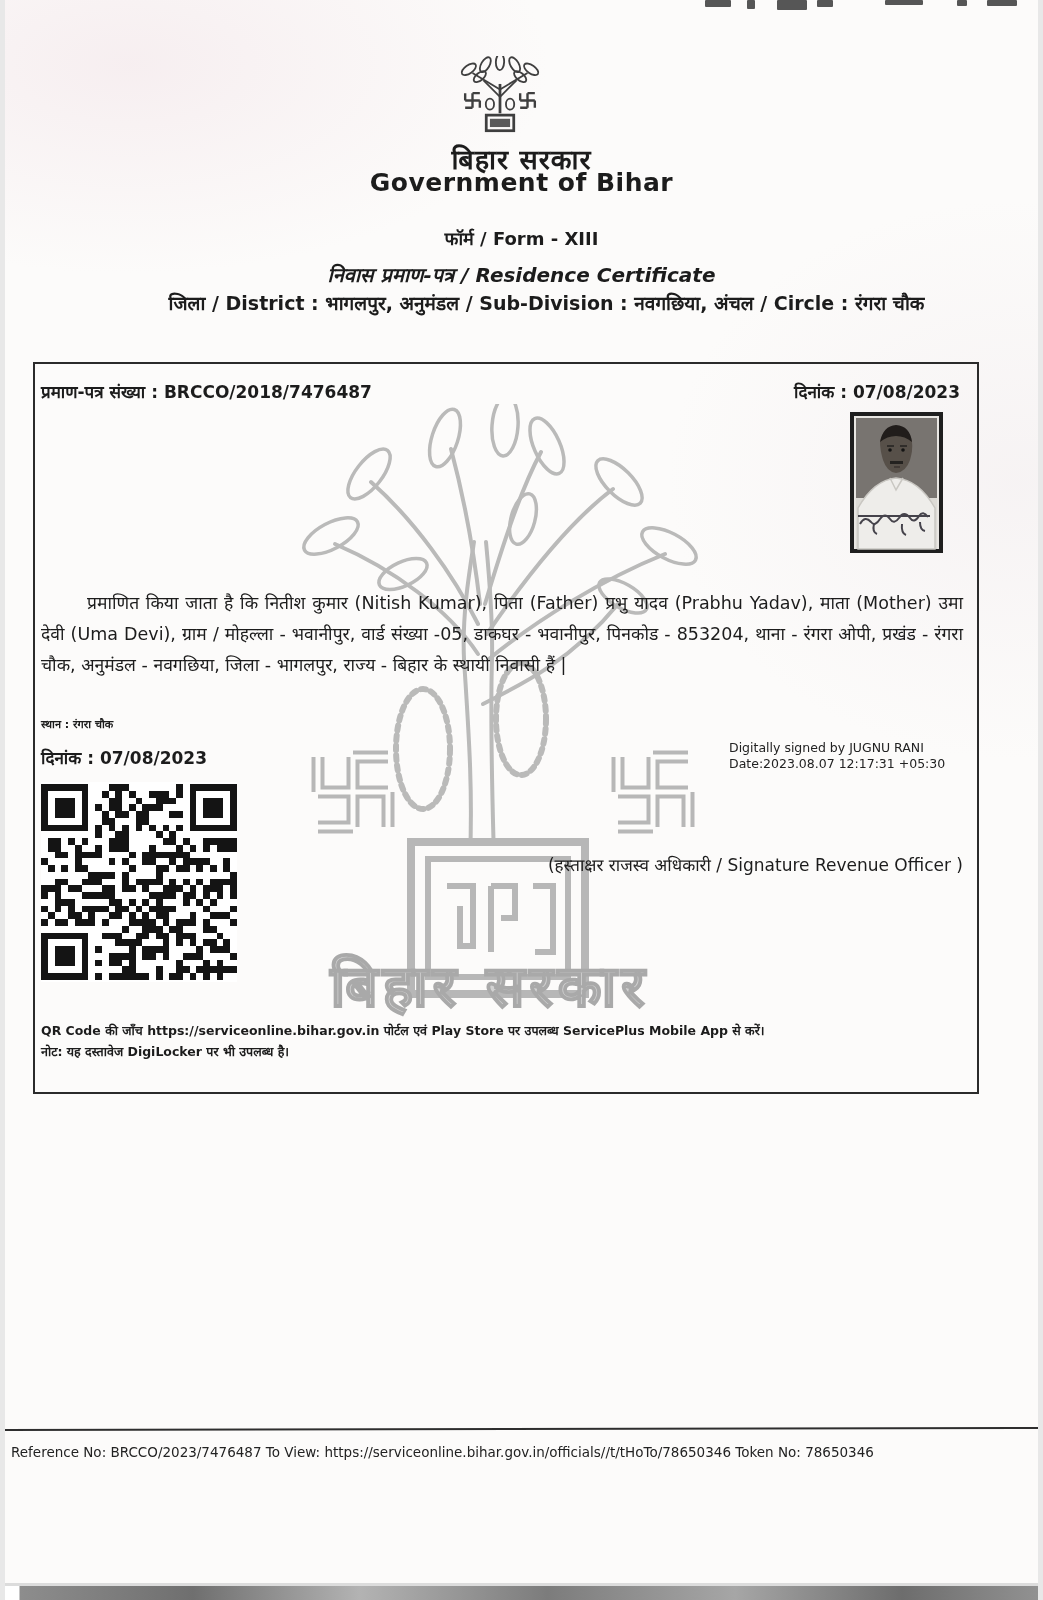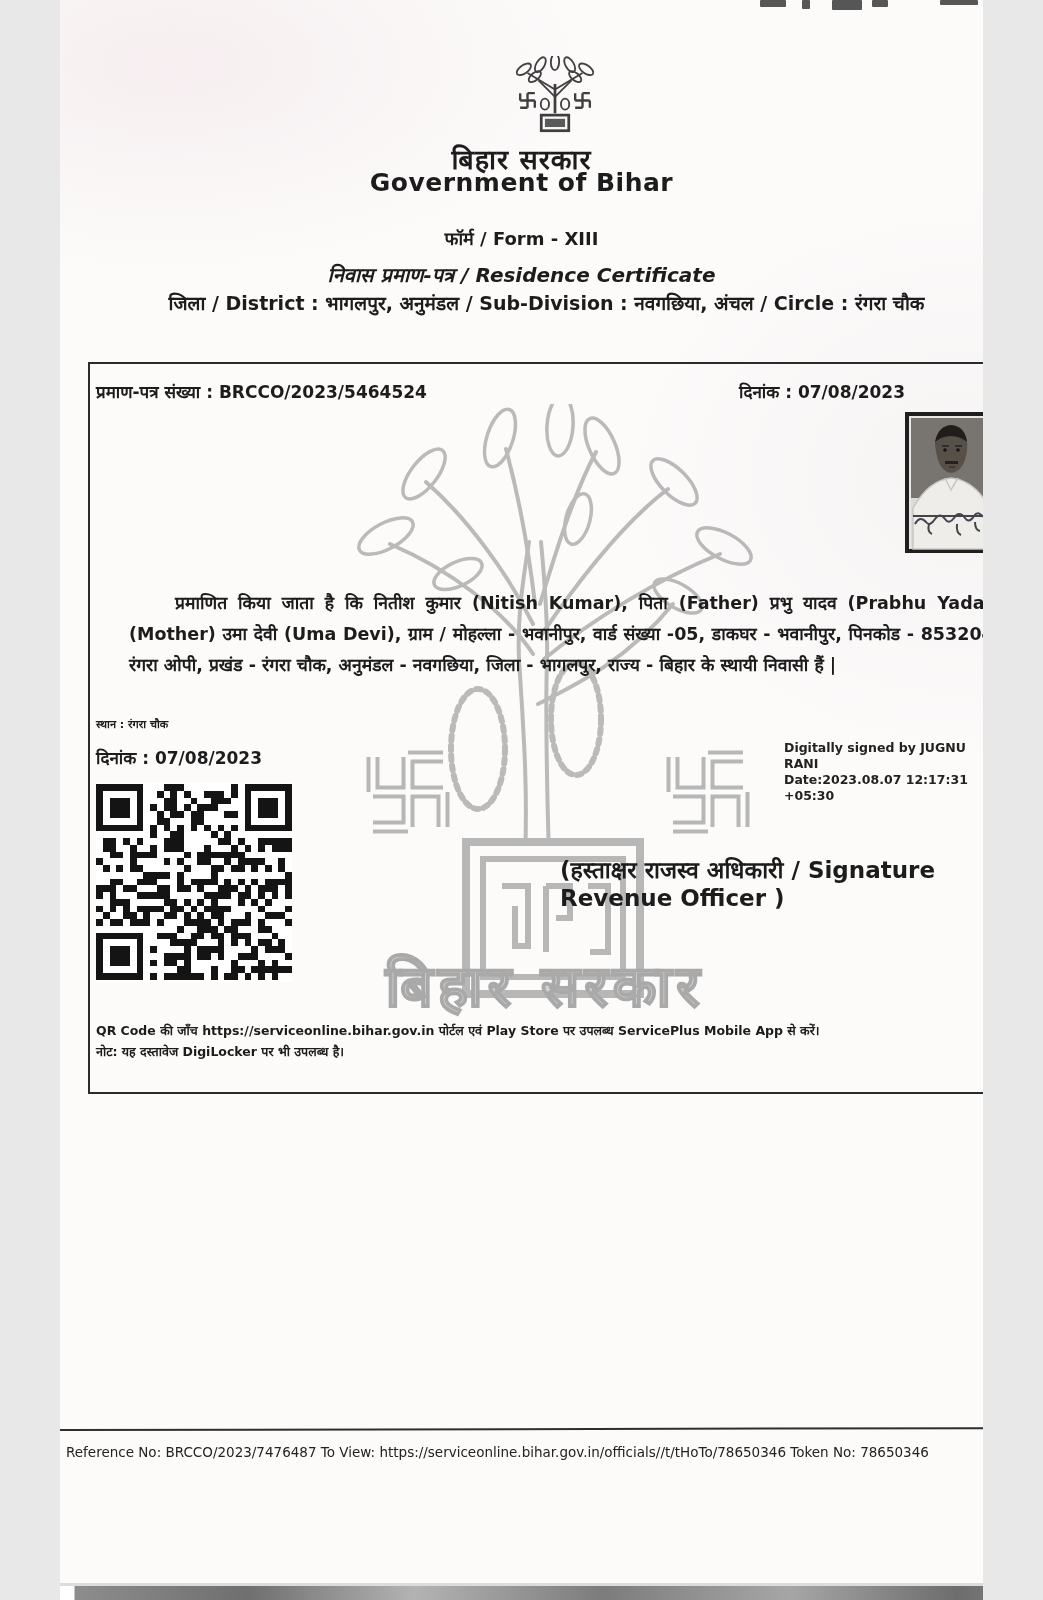--- a/index.html
+++ b/index.html
@@ -1,42 +1,42 @@
 <!DOCTYPE html>
 <html><head>
 <meta charset="utf-8">
 <style>
   html,body{margin:0;padding:0;background:#e8e8e8;}
   #page{
-    position:relative;width:923px;height:1600px;margin:0 auto;
+    position:relative;width:1033px;height:1600px;margin:0 auto;
     background:
       radial-gradient(ellipse 600px 300px at 12% 4%, rgba(242,228,232,.55), rgba(0,0,0,0) 70%),
       radial-gradient(ellipse 500px 400px at 98% 30%, rgba(238,231,234,.4), rgba(0,0,0,0) 70%),
       #fcfbfa;
     overflow:hidden;
     font-family:"DejaVu Sans","Liberation Sans",sans-serif;
     color:#1c1c1c;
   }
   .abs{position:absolute;}
   .c{text-align:center;}
   
   .hdr-hi   {left:0;top:140px;width:100%;font-size:27px;font-weight:bold;letter-spacing:1px;}
   .hdr-en   {left:0;top:168px;width:100%;font-size:25px;font-weight:bold;letter-spacing:.5px;}
   .hdr-form {left:0;top:226px;width:100%;font-size:18px;font-weight:bold;}
   .cert-title{left:0;top:261px;width:100%;font-size:20px;font-weight:bold;font-style:italic;}
   .district {left:0;top:290px;width:100%;font-size:19px;font-weight:bold;padding-left:25px;}
   
   .cert-box{left:28px;top:362px;width:942px;height:728px;border:2.5px solid #2b2b2b;}
   .cert-no {left:36px;top:380px;font-size:17px;font-weight:bold;}
   .cert-dt {right:78px;top:380px;font-size:17px;font-weight:bold;}
-  .body-par{left:36px;top:588px;width:922px;font-size:17.5px;font-weight:bold;line-height:31px;text-align:justify;text-indent:46px;margin-left:33px;}
+  .body-par{left:36px;top:588px;width:922px;font-size:17.5px;font-weight:normal;line-height:31px;text-align:justify;text-indent:46px;}
   .place   {left:36px;top:716px;font-size:11px;font-weight:bold;}
   .date2   {left:36px;top:746px;font-size:17px;font-weight:bold;}
-  .digsig  {left:724px;top:740px;font-size:12.5px;font-weight:700;line-height:16px;color:#222;}
-  .officer {left:500px;top:853px;width:458px;font-size:23px;font-weight:bold;}
+  .digsig  {left:724px;top:740px;font-size:12.5px;font-weight:400;line-height:16px;color:#222;}
+  .officer {left:500px;top:853px;width:458px;text-align:right;font-size:17px;font-weight:normal;}
   .qrnote1 {left:36px;top:1022px;font-size:12.5px;font-weight:bold;}
   .qrnote2 {left:36px;top:1043px;font-size:12.5px;font-weight:bold;}
   
   .wm-text{left:260px;top:945px;width:450px;text-align:center;font-size:57px;font-weight:bold;
            letter-spacing:5px;color:#d2d2d2;-webkit-text-stroke:2px #a9a9a9;white-space:nowrap;}
   
   .rule{left:0;top:1428px;width:1043px;height:0;border-top:2.5px solid #2e2e2e;transform:rotate(-.12deg);}
   .ref {left:6px;top:1444px;font-size:13.5px;color:#222;}
   
   .smudge{background:#3a3a3a;filter:blur(.6px);opacity:.85;border-radius:1px;}
@@ -149,21 +149,21 @@
           <path d="M80 44 v66"></path>
           <path d="M80 44 h24 v32 h-14"></path>
           <path d="M122 44 h20 v66 h-18"></path>
         </g>
       </g>
     </svg>
   </div>
 
   <div class="abs wm-text">बिहार सरकार</div>
 
-  <div class="abs cert-no">प्रमाण-पत्र संख्या : BRCCO/2023/5464524</div>
+  <div class="abs cert-no">प्रमाण-पत्र संख्या : BRCCO/2018/7476487</div>
   <div class="abs cert-dt">दिनांक : 07/08/2023</div>
 
   <div class="abs" style="left:845px;top:412px;width:93px;height:141px">
     <svg viewBox="0 0 93 141" width="93" height="141">
       <rect x="2" y="2" width="89" height="137" fill="#e9e7e3" stroke="#1f1f1f" stroke-width="4"></rect>
       <rect x="6" y="6" width="81" height="80" fill="#787470"></rect>
       <rect x="6" y="86" width="81" height="51" fill="#dddbd6"></rect>
 
       <path d="M30 30 Q33 16 46 15 Q60 16 62 30 Q63 38 60 48 Q56 60 46 61 Q37 60 33 48 Q30 38 30 30 Z" fill="#575049"></path>
       <path d="M30 30 Q33 14 46 13 Q60 14 62 30 Q55 24 46 24 Q37 24 30 30 Z" fill="#211d1b"></path>

